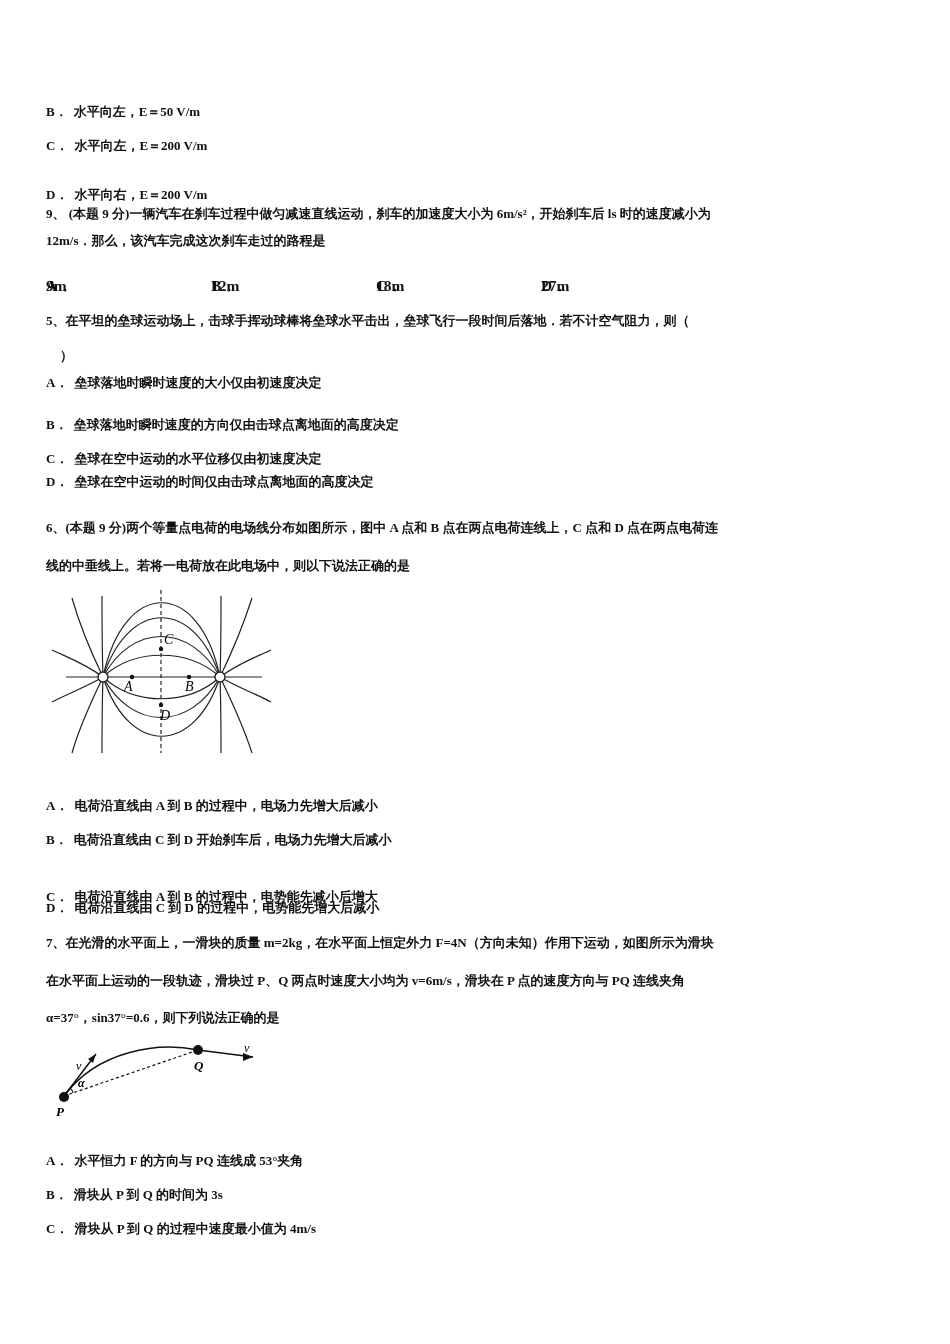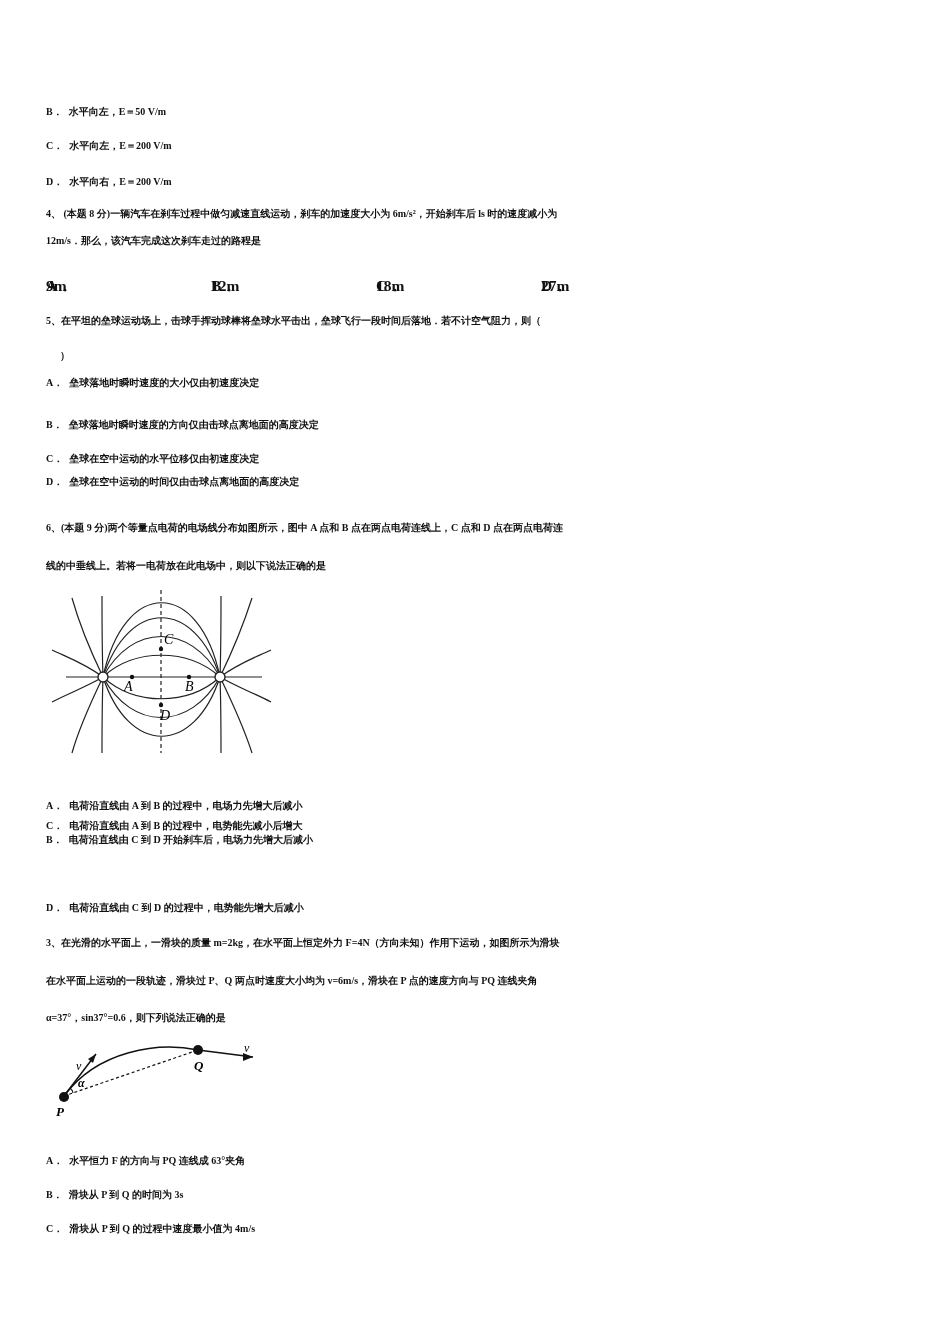--- a/index.html
+++ b/index.html
@@ -1,38 +1,38 @@
 <!DOCTYPE html>
 <html><head>
 <meta charset="utf-8">
 <style>
   html, body { margin: 0; padding: 0; background: #ffffff; }
   body { width: 950px; height: 1344px; position: relative; overflow: hidden;
          font-family: "Liberation Serif", "DejaVu Serif", serif; color: #111; }
-  .line { position: absolute; left: 46px; font-size: 10px; font-weight: bold;
+  .line { position: absolute; left: 46px; font-size: 13px; font-weight: bold;
           white-space: nowrap; line-height: 20px; }
   .opt-label { display: inline-block; margin-right: 6px; }
   .opts-row { position: absolute; left: 46px; font-size: 15.5px; font-weight: bold; line-height: 20px; }
   .opts-row span { position: absolute; white-space: nowrap; top: 0; }
   .fig { position: absolute; }
 </style>
 </head>
 <body>
 
 <div class="line" style="top:102px">
   <span class="opt-label">B．</span><span>水平向左，E＝50 V/m</span>
 </div>
 <div class="line" style="top:136px">
   <span class="opt-label">C．</span><span>水平向左，E＝200 V/m</span>
 </div>
-<div class="line" style="top:172px">
+<div class="line" style="top:185px">
   <span class="opt-label">D．</span><span>水平向右，E＝200 V/m</span>
 </div>
 
-<div class="line" style="top:204px">4、 (本题 8 分)一辆汽车在刹车过程中做匀减速直线运动，刹车的加速度大小为 6m/s²，开始刹车后 ls 时的速度减小为</div>
+<div class="line" style="top:204px">9、 (本题 9 分)一辆汽车在刹车过程中做匀减速直线运动，刹车的加速度大小为 6m/s²，开始刹车后 ls 时的速度减小为</div>
 <div class="line" style="top:231px">12m/s．那么，该汽车完成这次刹车走过的路程是</div>
 <div class="opts-row" style="top:276px; width:800px; height:20px">
   <span style="left:0">
       <span>A．</span>
       <span>9m</span>
     </span>
   <span style="left:165px">
       <span>B．</span>
       <span>12m</span>
     </span>
@@ -92,24 +92,24 @@
   <circle cx="117" cy="61" r="2.2" fill="#111"></circle>
   <circle cx="117" cy="117" r="2.2" fill="#111"></circle>
   <text x="80" y="103" font-size="14" font-style="italic" font-family="Liberation Serif, serif">A</text>
   <text x="141" y="103" font-size="14" font-style="italic" font-family="Liberation Serif, serif">B</text>
   <text x="120" y="56" font-size="14" font-style="italic" font-family="Liberation Serif, serif">C</text>
   <text x="116" y="132" font-size="14" font-style="italic" font-family="Liberation Serif, serif">D</text>
 </svg>
 
 <div class="line" style="top:796px"><span class="opt-label">A．</span><span>电荷沿直线由 A 到 B 的过程中，电场力先增大后减小</span></div>
 <div class="line" style="top:830px"><span class="opt-label">B．</span><span>电荷沿直线由 C 到 D 开始刹车后，电场力先增大后减小</span></div>
-<div class="line" style="top:816px"><span class="opt-label">C．</span><span>电荷沿直线由 A 到 B 的过程中，电势能先减小后增大</span></div>
+<div class="line" style="top:887px"><span class="opt-label">C．</span><span>电荷沿直线由 A 到 B 的过程中，电势能先减小后增大</span></div>
 <div class="line" style="top:898px"><span class="opt-label">D．</span><span>电荷沿直线由 C 到 D 的过程中，电势能先增大后减小</span></div>
 
-<div class="line" style="top:933px">3、在光滑的水平面上，一滑块的质量 m=2kg，在水平面上恒定外力 F=4N（方向未知）作用下运动，如图所示为滑块</div>
+<div class="line" style="top:933px">7、在光滑的水平面上，一滑块的质量 m=2kg，在水平面上恒定外力 F=4N（方向未知）作用下运动，如图所示为滑块</div>
 <div class="line" style="top:971px">在水平面上运动的一段轨迹，滑块过 P、Q 两点时速度大小均为 v=6m/s，滑块在 P 点的速度方向与 PQ 连线夹角</div>
 <div class="line" style="top:1008px">α=37°，sin37°=0.6，则下列说法正确的是</div>
 
 <svg class="fig" style="left:48px; top:1040px" width="220" height="80" viewBox="0 0 220 80">
   <g fill="none" stroke="#111" stroke-width="1.5">
     <path d="M16 56 C 50 10, 110 2, 150 10"></path>
     <line x1="16" y1="56" x2="150" y2="10" stroke-dasharray="3,2.5" stroke-width="1.2"></line>
     <line x1="16" y1="56" x2="48" y2="14"></line>
     <line x1="150" y1="10" x2="205" y2="17"></line>
     <path d="M22 48 a 8 8 0 0 1 3 5" stroke-width="1.2"></path>
@@ -118,15 +118,15 @@
   <polygon points="205,17 195,13 195,21" fill="#111"></polygon>
   <circle cx="16" cy="57" r="5" fill="#111"></circle>
   <circle cx="150" cy="10" r="5" fill="#111"></circle>
   <text x="28" y="30" font-size="12" font-style="italic" font-family="Liberation Serif, serif">v</text>
   <text x="196" y="12" font-size="12" font-style="italic" font-family="Liberation Serif, serif">v</text>
   <text x="30" y="47" font-size="12" font-style="italic" font-weight="bold" font-family="Liberation Serif, serif">α</text>
   <text x="8" y="76" font-size="13" font-style="italic" font-weight="bold" font-family="Liberation Serif, serif">P</text>
   <text x="146" y="30" font-size="13" font-style="italic" font-weight="bold" font-family="Liberation Serif, serif">Q</text>
 </svg>
 
-<div class="line" style="top:1151px"><span class="opt-label">A．</span><span>水平恒力 F 的方向与 PQ 连线成 63°夹角</span></div>
+<div class="line" style="top:1151px"><span class="opt-label">A．</span><span>水平恒力 F 的方向与 PQ 连线成 53°夹角</span></div>
 <div class="line" style="top:1185px"><span class="opt-label">B．</span><span>滑块从 P 到 Q 的时间为 3s</span></div>
 <div class="line" style="top:1219px"><span class="opt-label">C．</span><span>滑块从 P 到 Q 的过程中速度最小值为 4m/s</span></div>
 
 </body></html>

